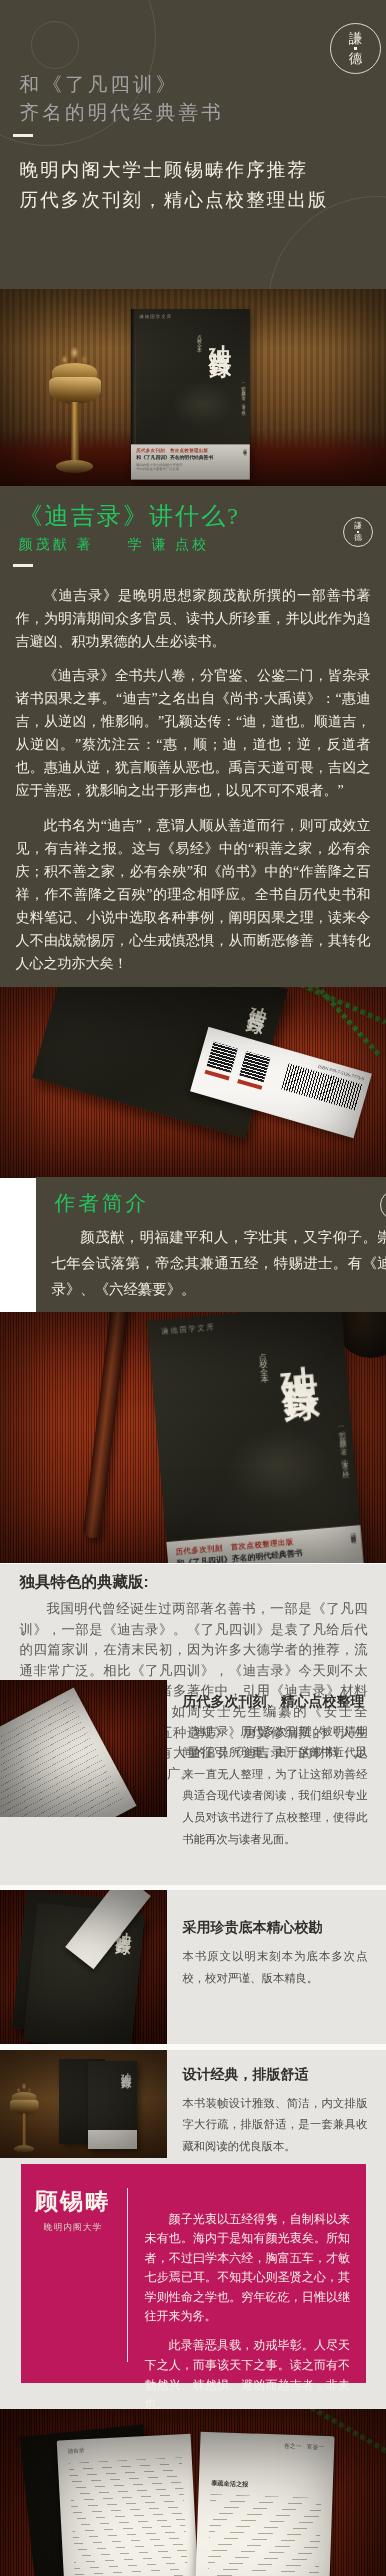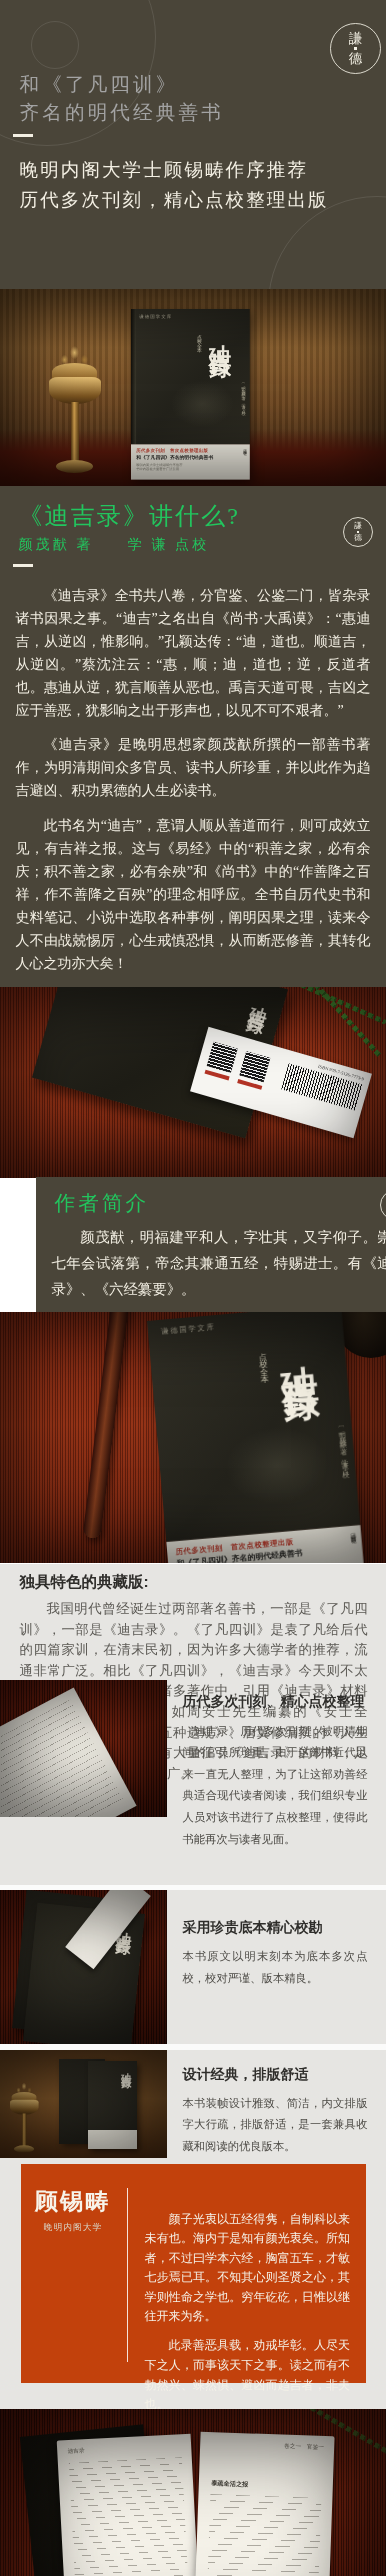--- a/index.html
+++ b/index.html
@@ -88,21 +88,21 @@
   .lt-heading{position:absolute;color:#2f2e2b;font-weight:bold;font-family:"Liberation Sans","DejaVu Sans",sans-serif;white-space:nowrap;}
   .lt-body{position:absolute;color:#5b5954;text-align:justify;}
   .feature-row{position:absolute;left:0;width:386px;display:flex;}
   .feature-photo{position:relative;width:167px;flex:0 0 167px;overflow:hidden;}
   .feature-text{flex:1;padding:13.4px 18.5px 0 15.5px;}
   .feature-text h3{margin:0 0 9.3px;color:#2f2e2b;font-size:14px;font-family:"Liberation Sans","DejaVu Sans",sans-serif;white-space:nowrap;}
   .feature-text p{margin:0;color:#4c4a45;font-size:11.3px;line-height:21.6px;text-align:justify;}
   .gap-strip{position:absolute;left:0;width:386px;background:#fbfbfa;}
 
   
-  .t-card{position:absolute;left:20.6px;top:2164px;width:345px;height:219px;background:#c2410c;}
+  .t-card{position:absolute;left:20.6px;top:2164px;width:345px;height:219px;background:#be185d;}
   .t-name{position:absolute;left:14.4px;top:21.6px;color:#f7f4ea;font-size:23px;font-weight:bold;letter-spacing:2.1px;}
   .t-role{position:absolute;left:23px;top:58px;color:#d9d5c7;font-size:8.8px;letter-spacing:1px;}
   .t-div{position:absolute;left:106px;top:24px;bottom:20.6px;width:0.5px;background:rgba(255,255,255,.85);}
   .t-quotes{position:absolute;left:124px;right:15.5px;top:17.5px;color:#f5f2e8;margin-top:28px;}
   .t-quotes p{margin:0 0 9.3px;font-size:12px;line-height:19.6px;text-indent:2em;text-align:justify;}
 
   
   .bc-card{position:absolute;background:#f7f6f2;box-shadow:0 4.1px 8.2px rgba(0,0,0,.45);}
   .bc-isbn{position:absolute;top:5.2px;right:6.2px;font-size:4.6px;color:#333;}
   .bc-bars{position:absolute;top:13.4px;right:6.2px;width:77px;height:27px;
@@ -163,22 +163,22 @@
   <section class="dark-sec" style="top:486px;height:501px;">
     <div class="sec-title" style="top:14.4px;font-size:24px;letter-spacing:2.1px;">《迪吉录》讲什么?</div>
     <div class="qlogo small" style="left:343px;top:31px;">
       <span>謙</span>
       <span class="sq"></span>
       <span>德</span>
     </div>
     <div class="sec-title" style="top:50px;font-size:14px;letter-spacing:3.1px;">颜茂猷 著　　学 谦 点校</div>
     <div class="dash" style="left:13px;top:78px;"></div>
     <div class="body-copy" style="top:98px;">
+      <p>《迪吉录》是晚明思想家颜茂猷所撰的一部善书著作，为明清期间众多官员、读书人所珍重，并以此作为趋吉避凶、积功累德的人生必读书。</p>
       <p>《迪吉录》全书共八卷，分官鉴、公鉴二门，皆杂录诸书因果之事。“迪吉”之名出自《尚书·大禹谟》：“惠迪吉，从逆凶，惟影响。”孔颖达传：“迪，道也。顺道吉，从逆凶。”蔡沈注云：“惠，顺；迪，道也；逆，反道者也。惠迪从逆，犹言顺善从恶也。禹言天道可畏，吉凶之应于善恶，犹影响之出于形声也，以见不可不艰者。”</p>
-      <p>《迪吉录》是晚明思想家颜茂猷所撰的一部善书著作，为明清期间众多官员、读书人所珍重，并以此作为趋吉避凶、积功累德的人生必读书。</p>
       <p>此书名为“迪吉”，意谓人顺从善道而行，则可成效立见，有吉祥之报。这与《易经》中的“积善之家，必有余庆；积不善之家，必有余殃”和《尚书》中的“作善降之百祥，作不善降之百殃”的理念相呼应。全书自历代史书和史料笔记、小说中选取各种事例，阐明因果之理，读来令人不由战兢惕厉，心生戒慎恐惧，从而断恶修善，其转化人心之功亦大矣！</p>
     </div>
   </section>
 
   <div class="photo mat-bg" style="top:987px;height:191px;">
     <div class="abs" style="left:49px;top:-31px;width:222px;height:155px;transform:rotate(16deg);
          background:linear-gradient(135deg,#2e2c23,#1e1d16 60%,#262419);box-shadow:5.2px 7.2px 11.3px rgba(0,0,0,.5);">
       <div class="abs" style="right:9.3px;top:10.3px;writing-mode:vertical-rl;color:rgba(243,239,226,.85);font-size:17.5px;letter-spacing:5.2px;font-weight:bold;">廸吉錄</div>
     </div>
     <div class="bc-card" style="left:196px;top:62px;width:170px;height:67px;transform:rotate(16deg);">

